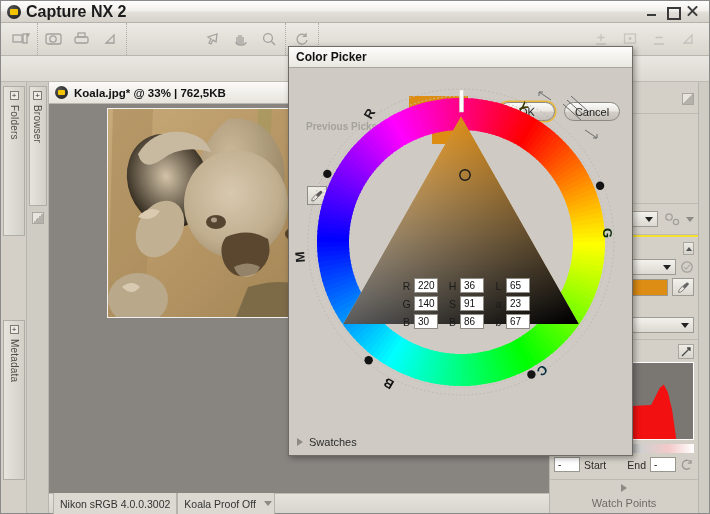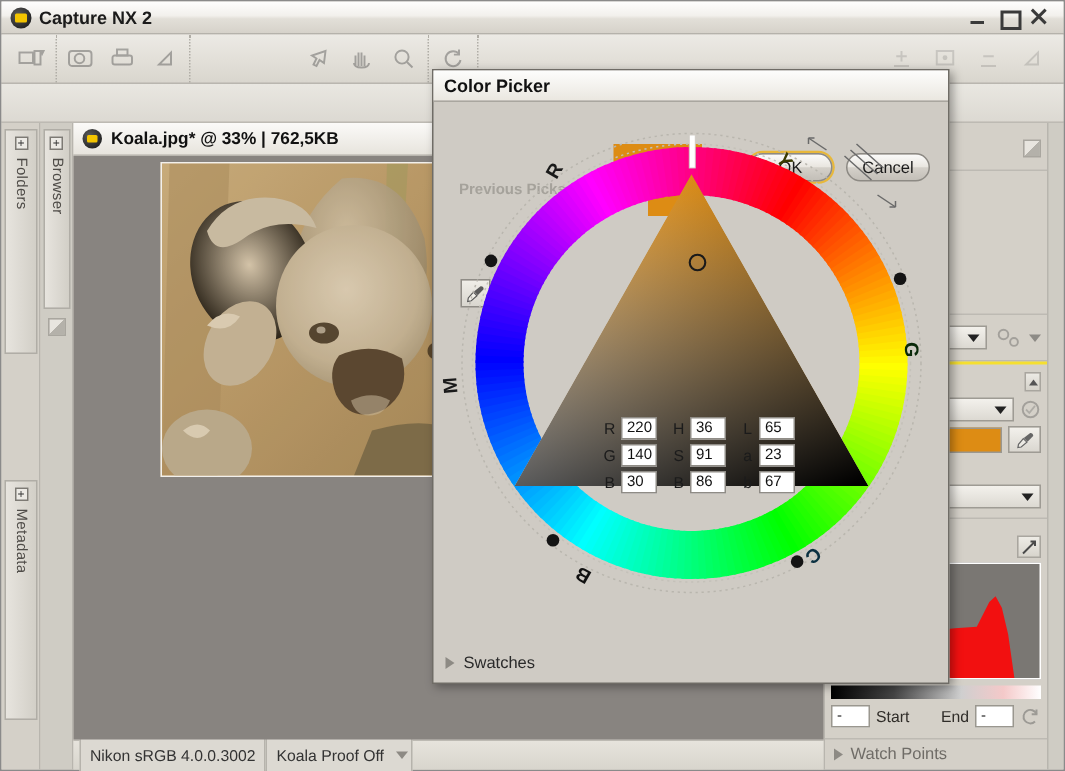--- a/index.html
+++ b/index.html
@@ -17,21 +17,21 @@
 
   
   .titlebar { height:22px; flex:0 0 22px;
      background:linear-gradient(180deg,#fefefe 0%,#f2f0ec 45%,#e2dfd8 55%,#d6d2ca 100%);
      border-bottom:1px solid #b5b2ab; display:flex; align-items:center; padding:0 3px; }
   .app-logo { width:14px;height:14px;border-radius:50%;
      background:radial-gradient(circle at 35% 35%,#5a5a5a,#111);
      position:relative; margin:0 5px 0 3px; flex:0 0 14px; }
   .app-logo:after{content:"";position:absolute;left:3px;top:4px;width:8px;height:6px;
      background:#f3c400;border-radius:1px;}
-  .app-title { font-size:12px; font-weight:bold; color:#1b1b1b;text-align:right; }
+  .app-title { font-size:16px; font-weight:bold; color:#1b1b1b;text-align:right; }
   .wincontrols { margin-left:auto; display:flex; gap:7px; padding-right:7px; align-items:center; }
   .wc { width:13px;height:13px;position:relative;cursor:default; }
   .wc-min:after{content:"";position:absolute;left:1px;bottom:2px;width:9px;height:2px;background:#3a3a3a;}
   .wc-max:after{content:"";position:absolute;left:1px;top:2px;width:10px;height:9px;border:2px solid #3a3a3a;}
   .wc-close:before,.wc-close:after{content:"";position:absolute;left:0;top:5px;width:13px;height:2px;background:#3a3a3a;}
   .wc-close:before{transform:rotate(45deg);} .wc-close:after{transform:rotate(-45deg);}
 
   
   .menubar { height:19px; flex:0 0 19px; display:flex; align-items:center;
     background:linear-gradient(180deg,#f4f2ee,#e6e3dc); border-bottom:1px solid #c2bfb8;
@@ -108,21 +108,21 @@
      border:1px solid #9e9b94; display:flex; align-items:center; justify-content:flex-end;
      padding-right:4px; }
   .ddarrow { width:0;height:0;border-left:4px solid transparent;border-right:4px solid transparent;
      border-top:5px solid #222; }
   .swatchbar { height:17px; background:#DD8C14; border:1px solid #9a978f; flex:1; }
   .eyedrop-btn { width:22px;height:18px; background:linear-gradient(180deg,#f3f1ec,#dad7d0);
      border:1px solid #9e9b94; display:flex;align-items:center;justify-content:center;}
   .yellowline { height:2px; background:#f5df30; }
   .histo { height:78px; background:#7a7773; border:1px solid #fff; position:relative; overflow:hidden;}
   .gradbar2 { height:9px; background:linear-gradient(90deg,#000 0%,#444 30%,#cfcfcf 62%,#f4c9c9 82%,#fff 100%); }
-  .expander { display:flex; align-items:center; gap:5px; padding:4px 6px; }
+  .expander { display:flex; align-items:center; gap:5px; padding:4px 6px;flex-direction:column; }
   .tri { width:0;height:0;border-top:4px solid transparent;border-bottom:4px solid transparent;
      border-left:6px solid #8d8a84; }
   .exp-label { font-size:11px; color:#6f6c67; }
   .scrollstrip { width:11px; background:#cfccc4; border-left:1px solid #b8b5ae; }
 
   
   #cp { position:absolute; left:288px; top:46px; width:345px; height:410px;
     background:#cfcbc4; border:1px solid #6f6c66;
     box-shadow:2px 2px 6px rgba(0,0,0,.35); display:flex; flex-direction:column; }
   .cp-title { height:21px; flex:0 0 21px;

